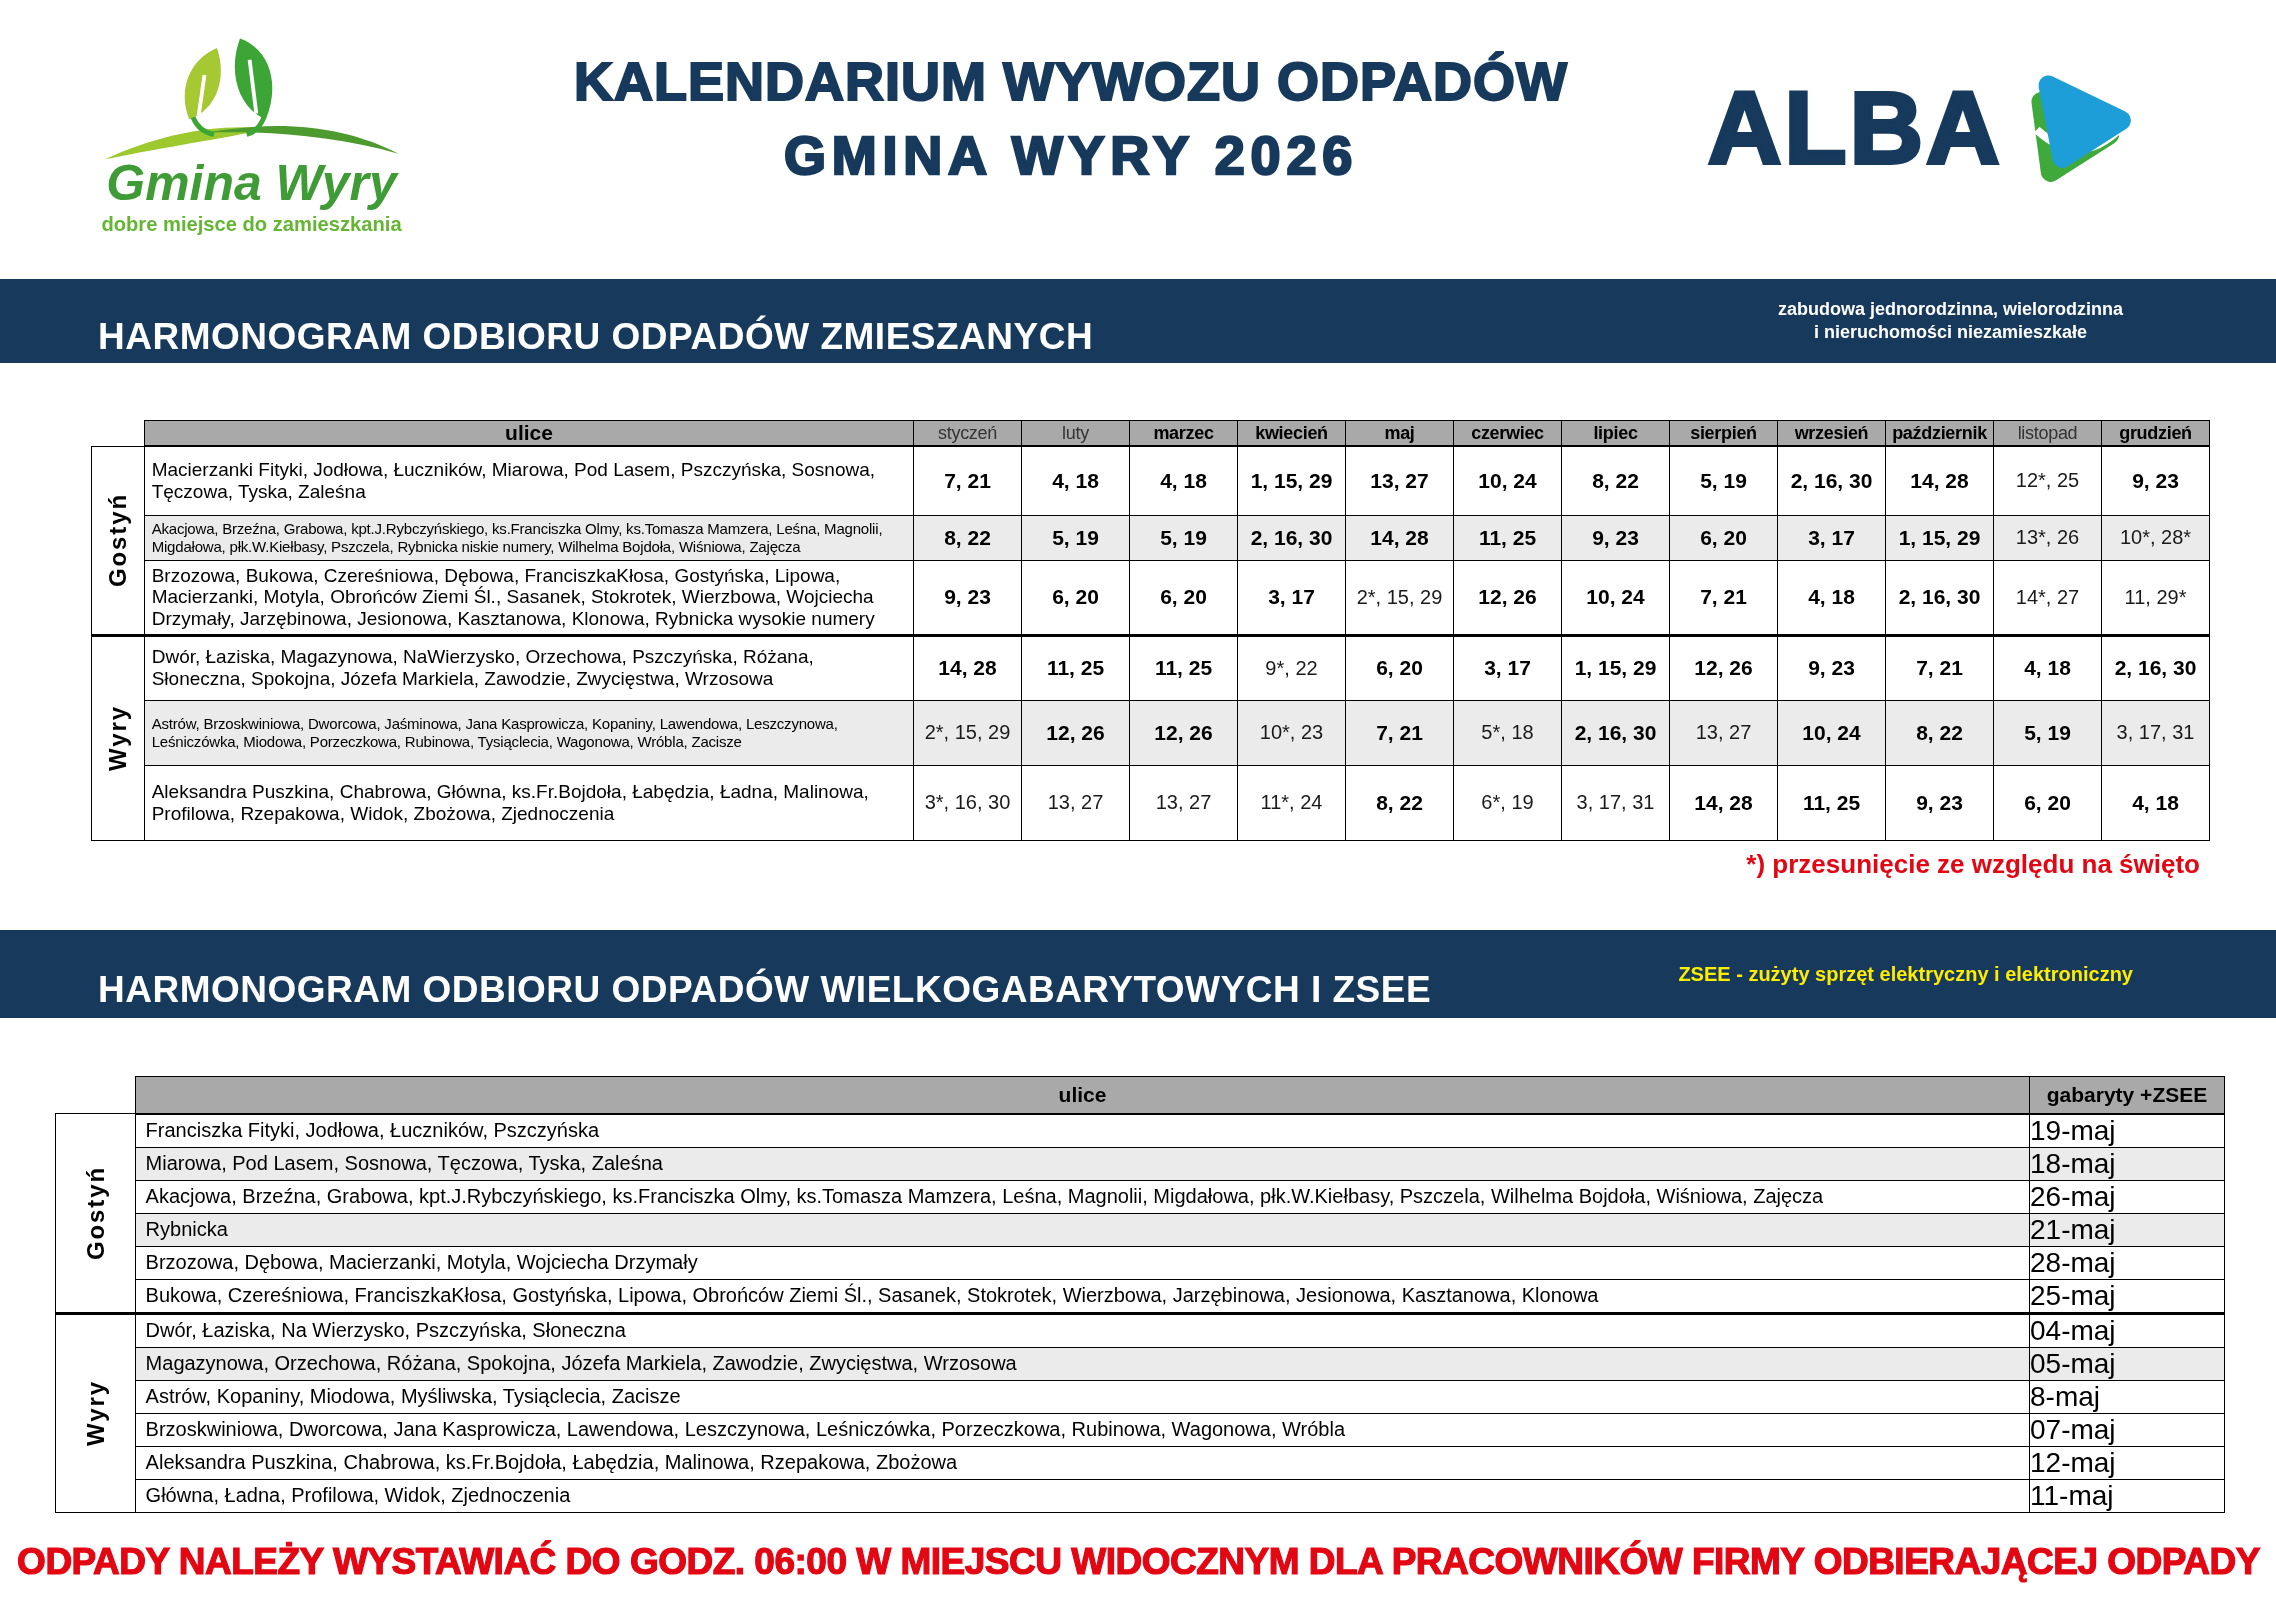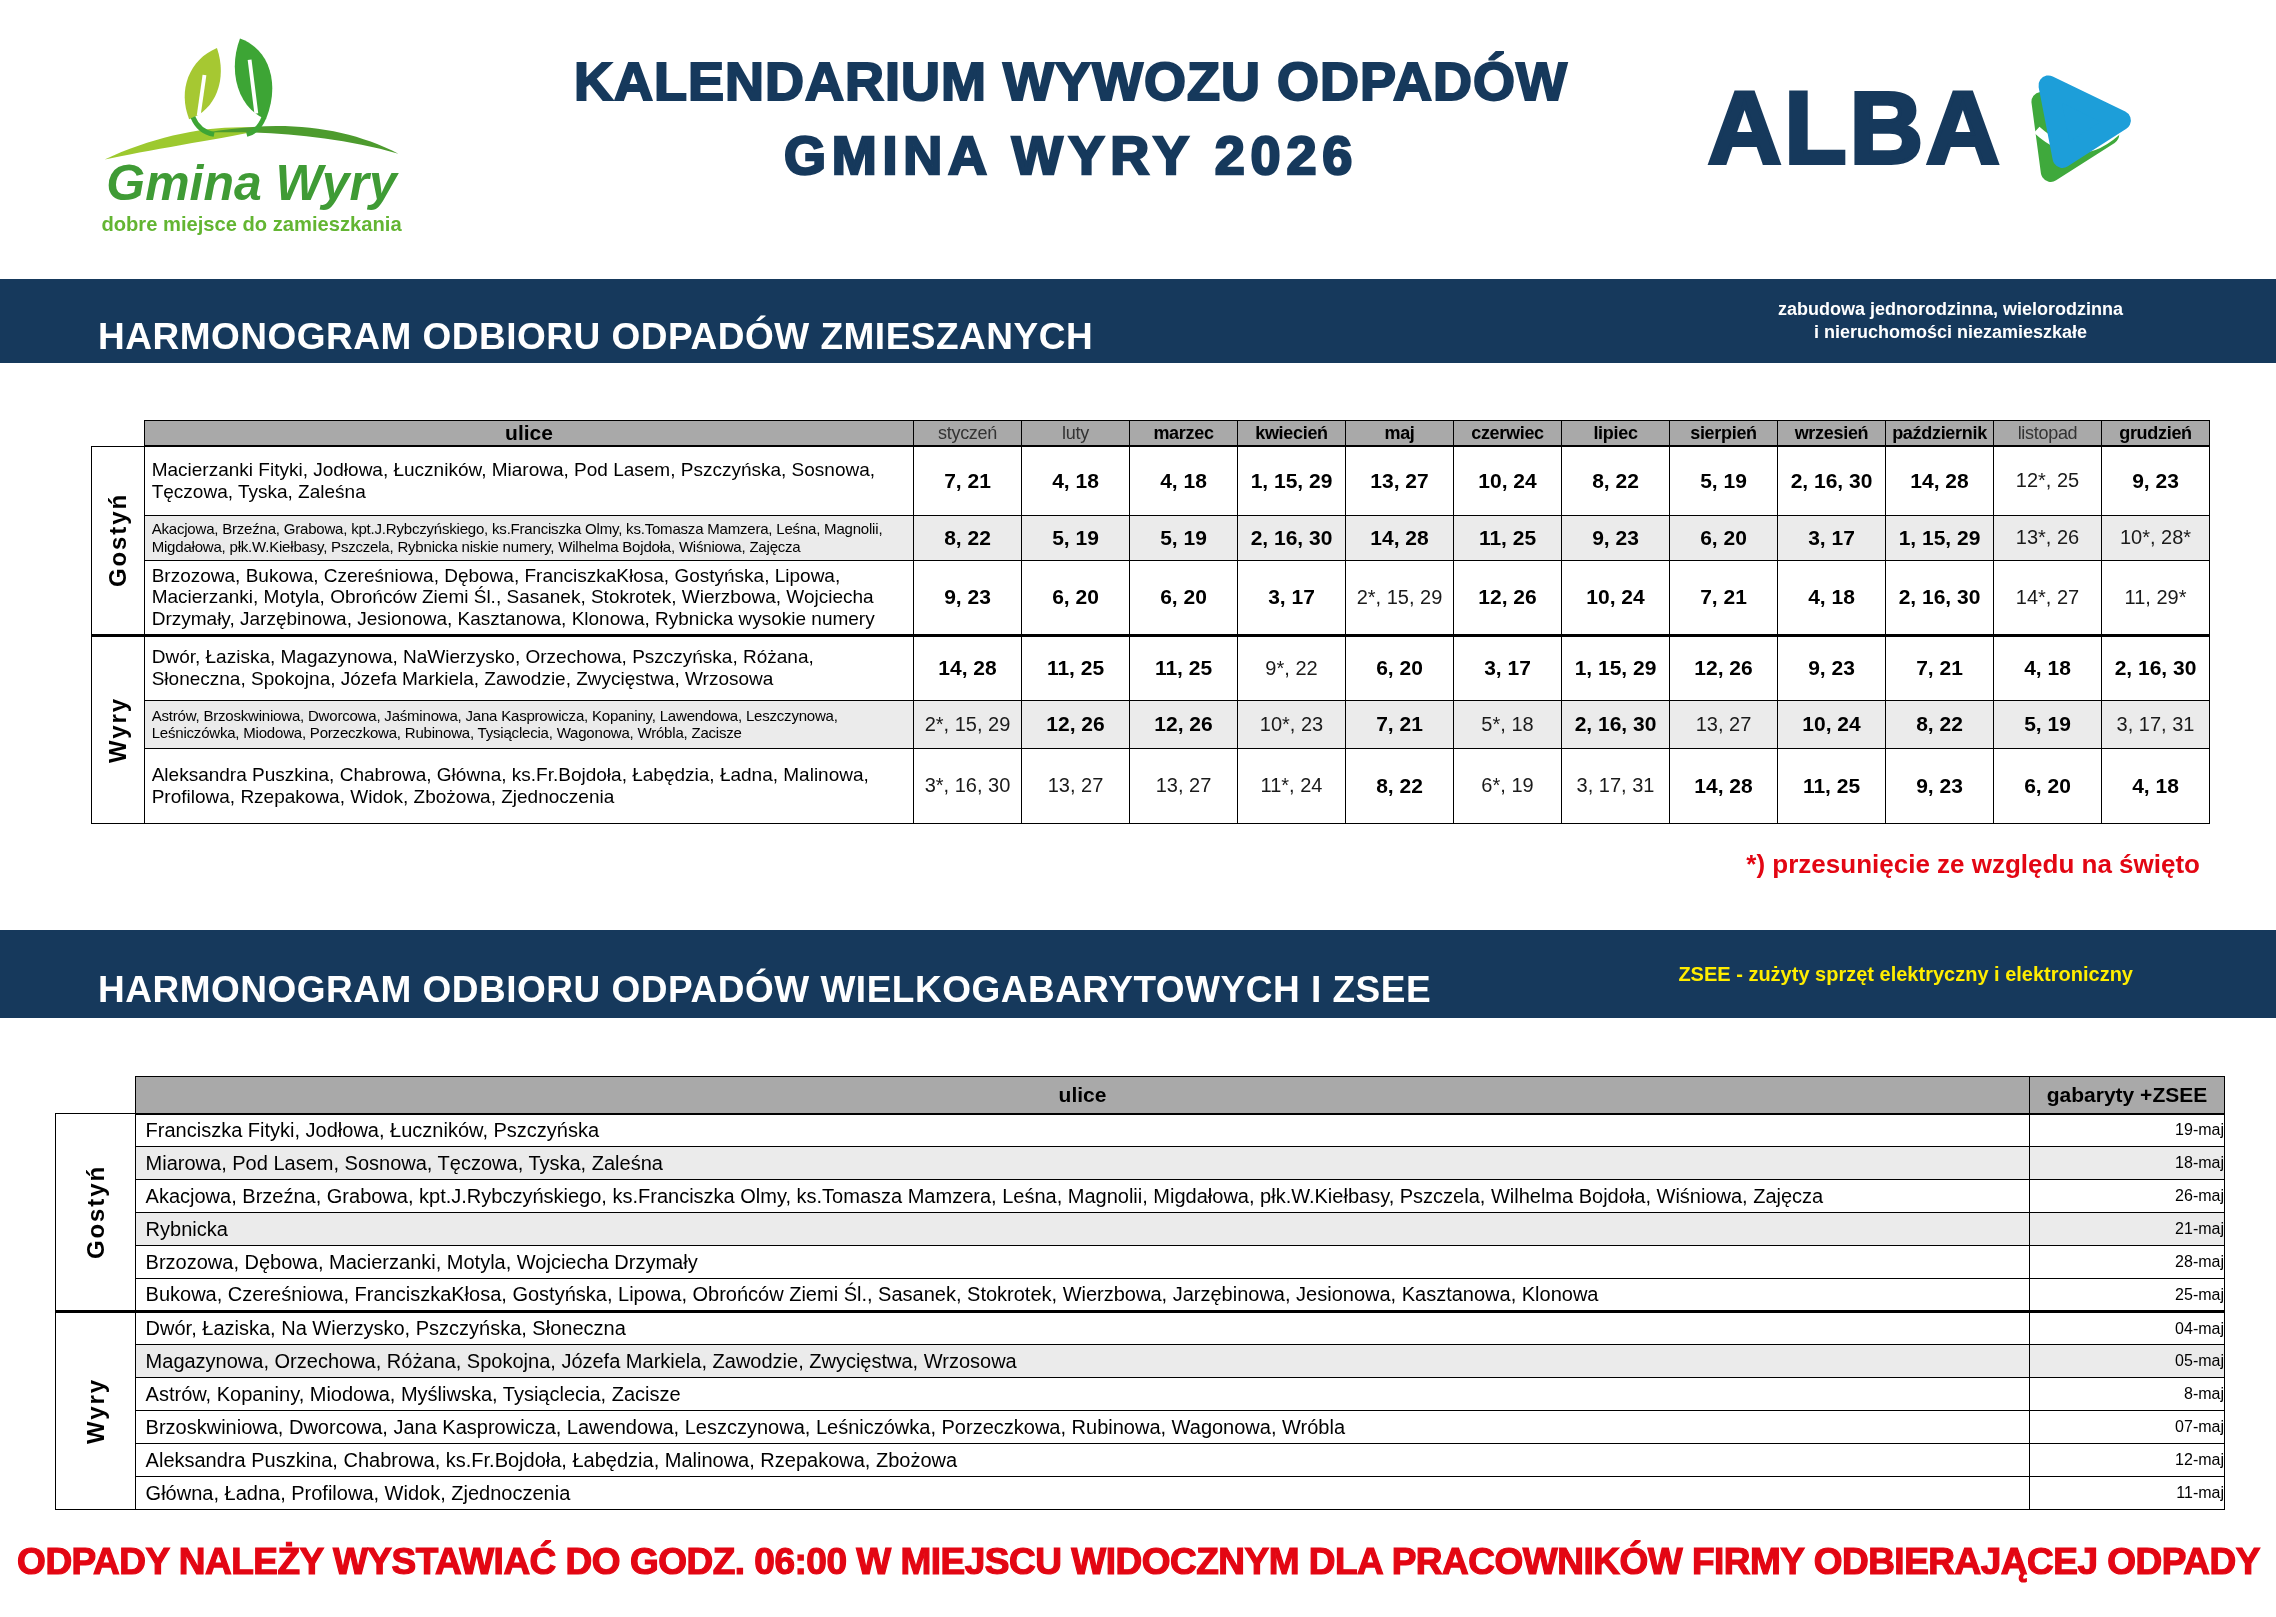--- a/index.html
+++ b/index.html
@@ -46,21 +46,21 @@
   .t1{top:420px;left:91px;width:2114px;}
   .t1 .mh{font-size:18px;letter-spacing:-0.3px;overflow:hidden;}
   .t1 .mh.lt{font-weight:400;color:#333;}
   .t1 .streets{font-size:19px;line-height:1.14;text-align:left;padding:1.9px 6.7px;vertical-align:middle;}
   .t1 .streets.sm{font-size:15px;letter-spacing:-0.2px;}
   .t1 .dt{font-size:21px;font-weight:bold;text-align:center;vertical-align:middle;white-space:nowrap;overflow:hidden;}
   .t1 .dt.lt{font-weight:400;font-size:20px;color:#1a1a1a;}
   
   .t2{top:1076px;left:55px;width:2169px;}
   .t2 .streets{font-size:20px;text-align:left;padding:0 9.6px;vertical-align:middle;white-space:nowrap;overflow:hidden;}
-  .t2 .dt{font-size:16px;font-weight:400;text-align:right;vertical-align:middle;white-space:nowrap;}
+  .t2 .dt{font-size:28px;font-weight:400;text-align:left;vertical-align:middle;white-space:nowrap;}
   
   .footnote{position:absolute;top:849px;right:77px;color:var(--red);font-weight:bold;font-size:26px;}
   .notice{position:absolute;top:1541px;left:0;right:0;text-align:center;color:var(--red);
     font-weight:bold;font-size:37px;letter-spacing:-0.5px;-webkit-text-stroke:1.2px var(--red);white-space:nowrap;}
 </style>
 </head>
 <body>
 
 <div class="page">
 
@@ -182,21 +182,21 @@
           <td class="dt lt">9*, 22</td>
           <td class="dt">6, 20</td>
           <td class="dt">3, 17</td>
           <td class="dt">1, 15, 29</td>
           <td class="dt">12, 26</td>
           <td class="dt">9, 23</td>
           <td class="dt">7, 21</td>
           <td class="dt">4, 18</td>
           <td class="dt">2, 16, 30</td>
         </tr>
-        <tr style="height: 48px;">
+        <tr style="height: 65px;">
           <td class="streets sm sh">Astrów, Brzoskwiniowa, Dworcowa, Jaśminowa, Jana Kasprowicza, Kopaniny, Lawendowa, Leszczynowa, Leśniczówka, Miodowa, Porzeczkowa, Rubinowa, Tysiąclecia, Wagonowa, Wróbla, Zacisze</td>
           <td class="dt lt sh">2*, 15, 29</td>
           <td class="dt sh">12, 26</td>
           <td class="dt sh">12, 26</td>
           <td class="dt lt sh">10*, 23</td>
           <td class="dt sh">7, 21</td>
           <td class="dt lt sh">5*, 18</td>
           <td class="dt sh">2, 16, 30</td>
           <td class="dt lt sh">13, 27</td>
           <td class="dt sh">10, 24</td>

